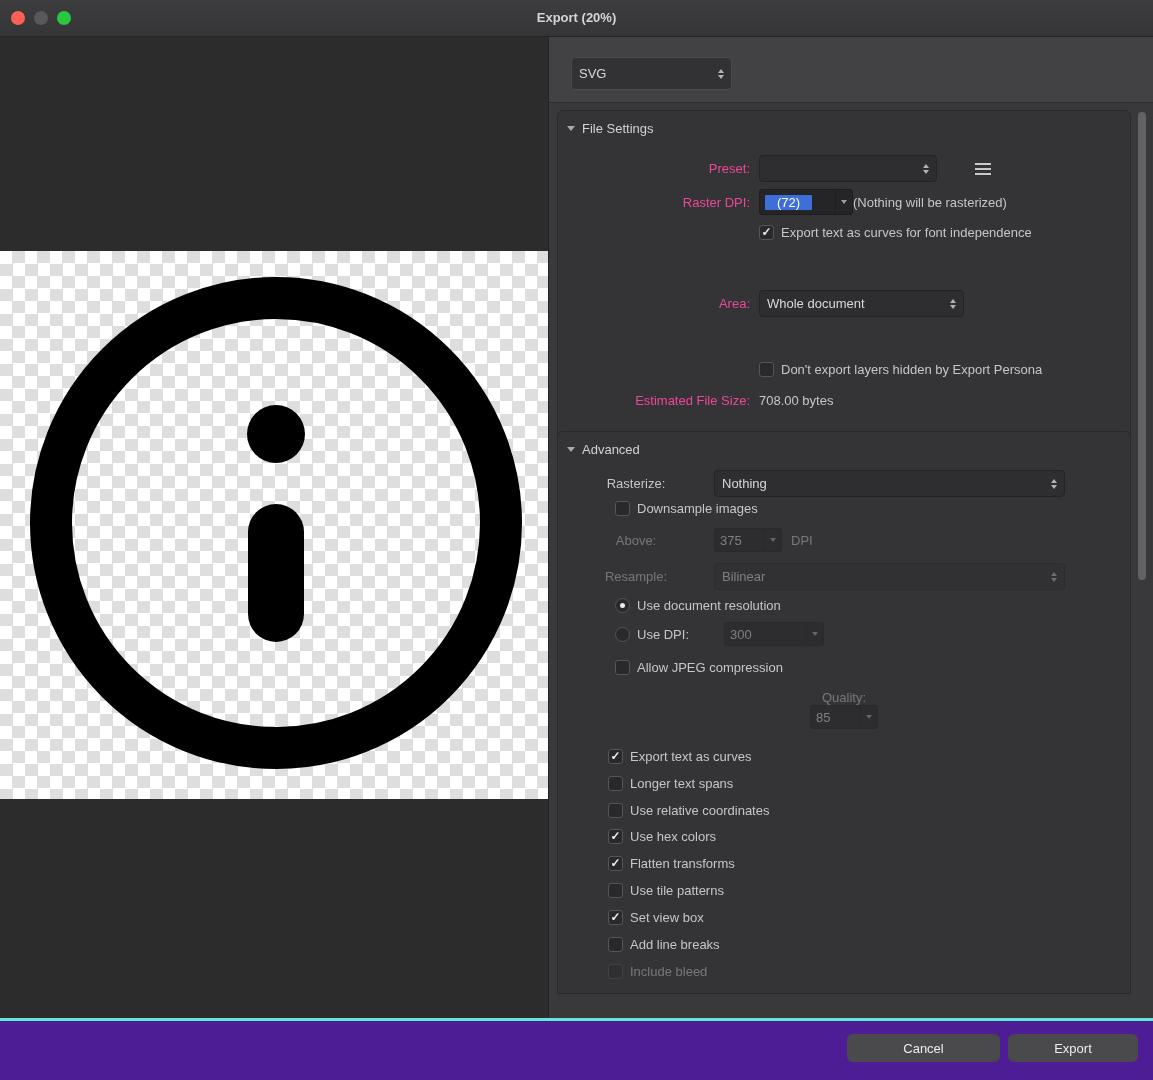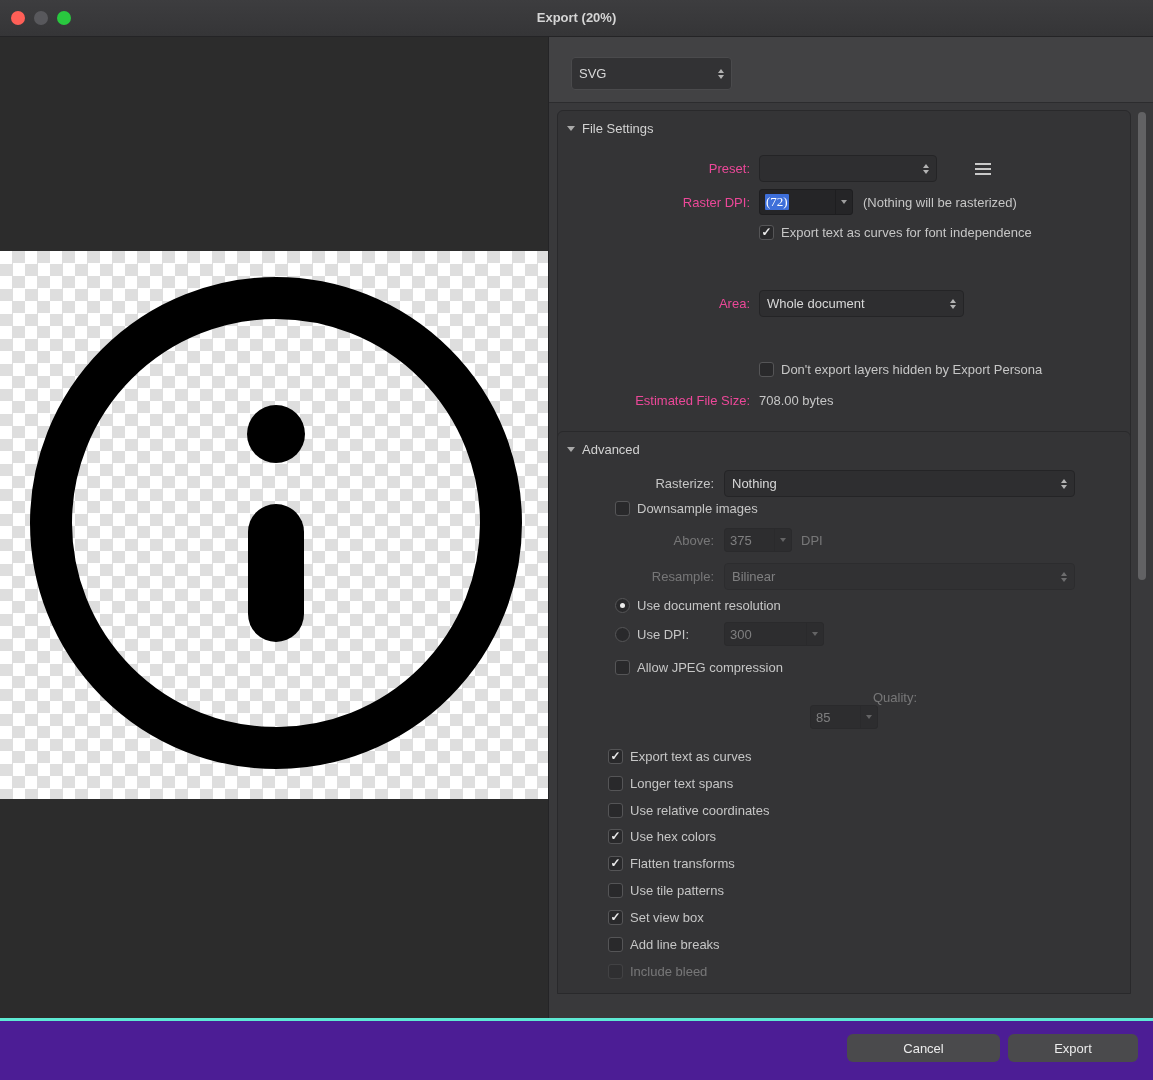--- a/index.html
+++ b/index.html
@@ -35,44 +35,44 @@
   .box-adv { top: 394px; height: 563px; border-bottom-left-radius: 0; border-bottom-right-radius: 0; }
 
   .sec-header { position: absolute; left: 9px; top: 10px; display: flex; align-items: center;
     gap: 7px; color: #d2d2d2; font-size: 13px; }
   .chev { width: 0; height: 0; border-left: 4px solid transparent; border-right: 4px solid transparent;
     border-top: 5px solid #a9a9a9; }
 
   .row { position: absolute; left: 0; width: 100%; display: flex; align-items: center; }
   .flabel { width: 192px; text-align: right; margin-right: 9px; flex: none;
     color: #ec4899; font-size: 13px; white-space: nowrap; }
-  .alabel { width: 156px; text-align: right; margin-right: 10px; flex: none;
+  .alabel { width: 156px; text-align: center; flex: none;
     color: #c6c6c6; font-size: 13px; white-space: nowrap; }
   .lbl { color: #c6c6c6; font-size: 13px; white-space: nowrap; }
-  .note { color: #c6c6c6; font-size: 13px; margin-left: 10px; white-space: nowrap; }
+  .note { color: #c6c6c6; font-size: 13px; white-space: nowrap; }
   .suffix { color: #c6c6c6; font-size: 13px; margin-left: 9px; }
 
   .select { display: flex; align-items: center; background: #2e2e30; border: 1px solid #242426;
     border-radius: 4px; padding: 0 7px; color: #d8d8d8; font-size: 13px; flex: none; }
   .select .txt { flex: 1; white-space: nowrap; overflow: hidden; }
   .fmt { background: #323234; border-color: #4a4a4c; }
   .stepper { display: flex; flex-direction: column; gap: 2px; margin-left: 6px; flex: none; }
   .stepper .up { display: block; width: 0; height: 0; border-left: 3.5px solid transparent;
     border-right: 3.5px solid transparent; border-bottom: 4px solid #b3b3b3; }
   .stepper .dn { display: block; width: 0; height: 0; border-left: 3.5px solid transparent;
     border-right: 3.5px solid transparent; border-top: 4px solid #b3b3b3; }
 
   .combo { display: flex; align-items: stretch; background: #252527; border: 1px solid #1e1e20;
     border-radius: 3px; font-size: 13px; color: #d8d8d8; flex: none; }
   .combo .cval { flex: 1; display: flex; align-items: center; padding: 0 5px; overflow: hidden; white-space: nowrap; }
   .combo .abtn { width: 17px; display: flex; align-items: center; justify-content: center;
     border-left: 1px solid #1e1e20; flex: none; }
   .abtn .da { width: 0; height: 0; border-left: 3.5px solid transparent;
     border-right: 3.5px solid transparent; border-top: 4.5px solid #9e9e9e; }
-  .sel-highlight { background: #3e6fd9; color: #ffffff; padding: 0 1px; border-radius: 1px; font-family: Liberation Serif, serif; }
+  .sel-highlight { background: #3e6fd9; color: #ffffff; padding: 0 12px; border-radius: 1px; }
 
   .ckrow { position: absolute; display: flex; align-items: center; gap: 7px; height: 16px; }
   .cb { width: 15px; height: 15px; background: #29292b; border: 1px solid #555557;
     border-radius: 3px; position: relative; flex: none; }
   .cb.checked::after { content: "\2713"; position: absolute; left: 0; top: -1px; width: 100%;
     text-align: center; color: #ececec; font-size: 12px; font-weight: bold; line-height: 15px; }
   .radio { width: 15px; height: 15px; background: #29292b; border: 1px solid #555557;
     border-radius: 50%; position: relative; flex: none; }
   .radio.checked::after { content: ""; position: absolute; left: 4px; top: 4px; width: 5px;
     height: 5px; border-radius: 50%; background: #ececec; }

